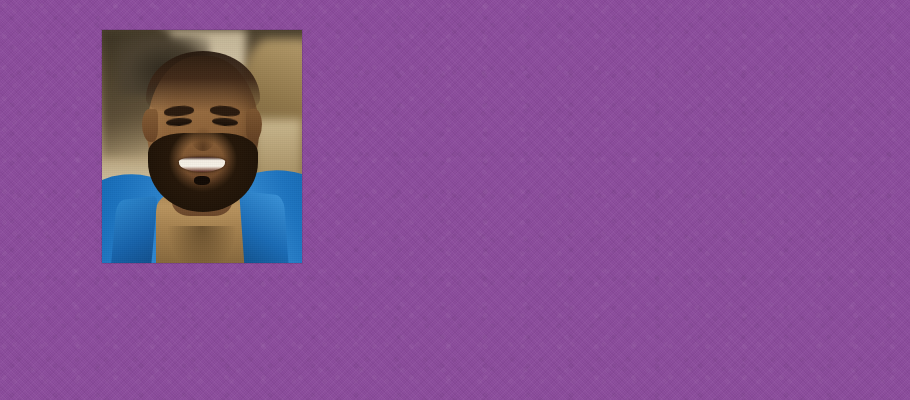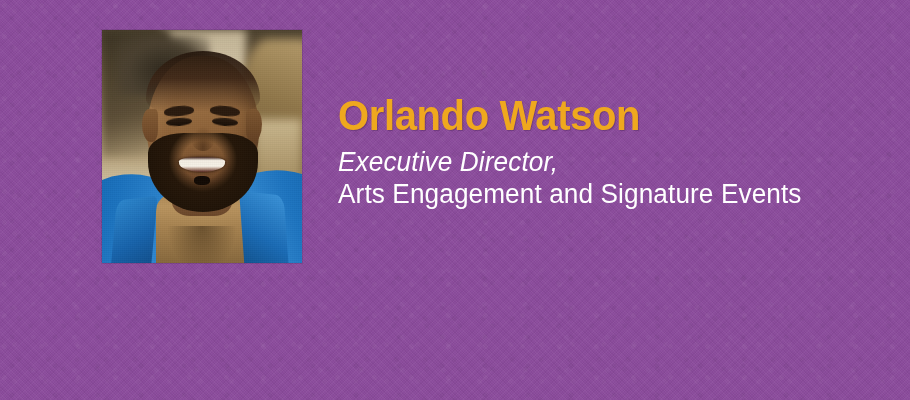--- a/index.html
+++ b/index.html
@@ -304,19 +304,14 @@
     <div class="ph" id="ph-brow-r"></div>
     <div class="ph" id="ph-eye-l"></div>
     <div class="ph" id="ph-eye-r"></div>
     <div class="ph" id="ph-beard"></div>
     <div class="ph" id="ph-nose"></div>
     <div class="ph" id="ph-mouth"></div>
     <div class="ph" id="ph-soul"></div>
     <div class="ph" id="ph-grain"></div>
   </div>
 
-  <div id="text-block">
-    <div id="name">Orlando Watson</div>
-    <div id="role-title">Executive Director,</div>
-    <div id="role-dept">Arts Engagement and Signature Events</div>
-  </div>
 
 </div>
 
 </body></html>

